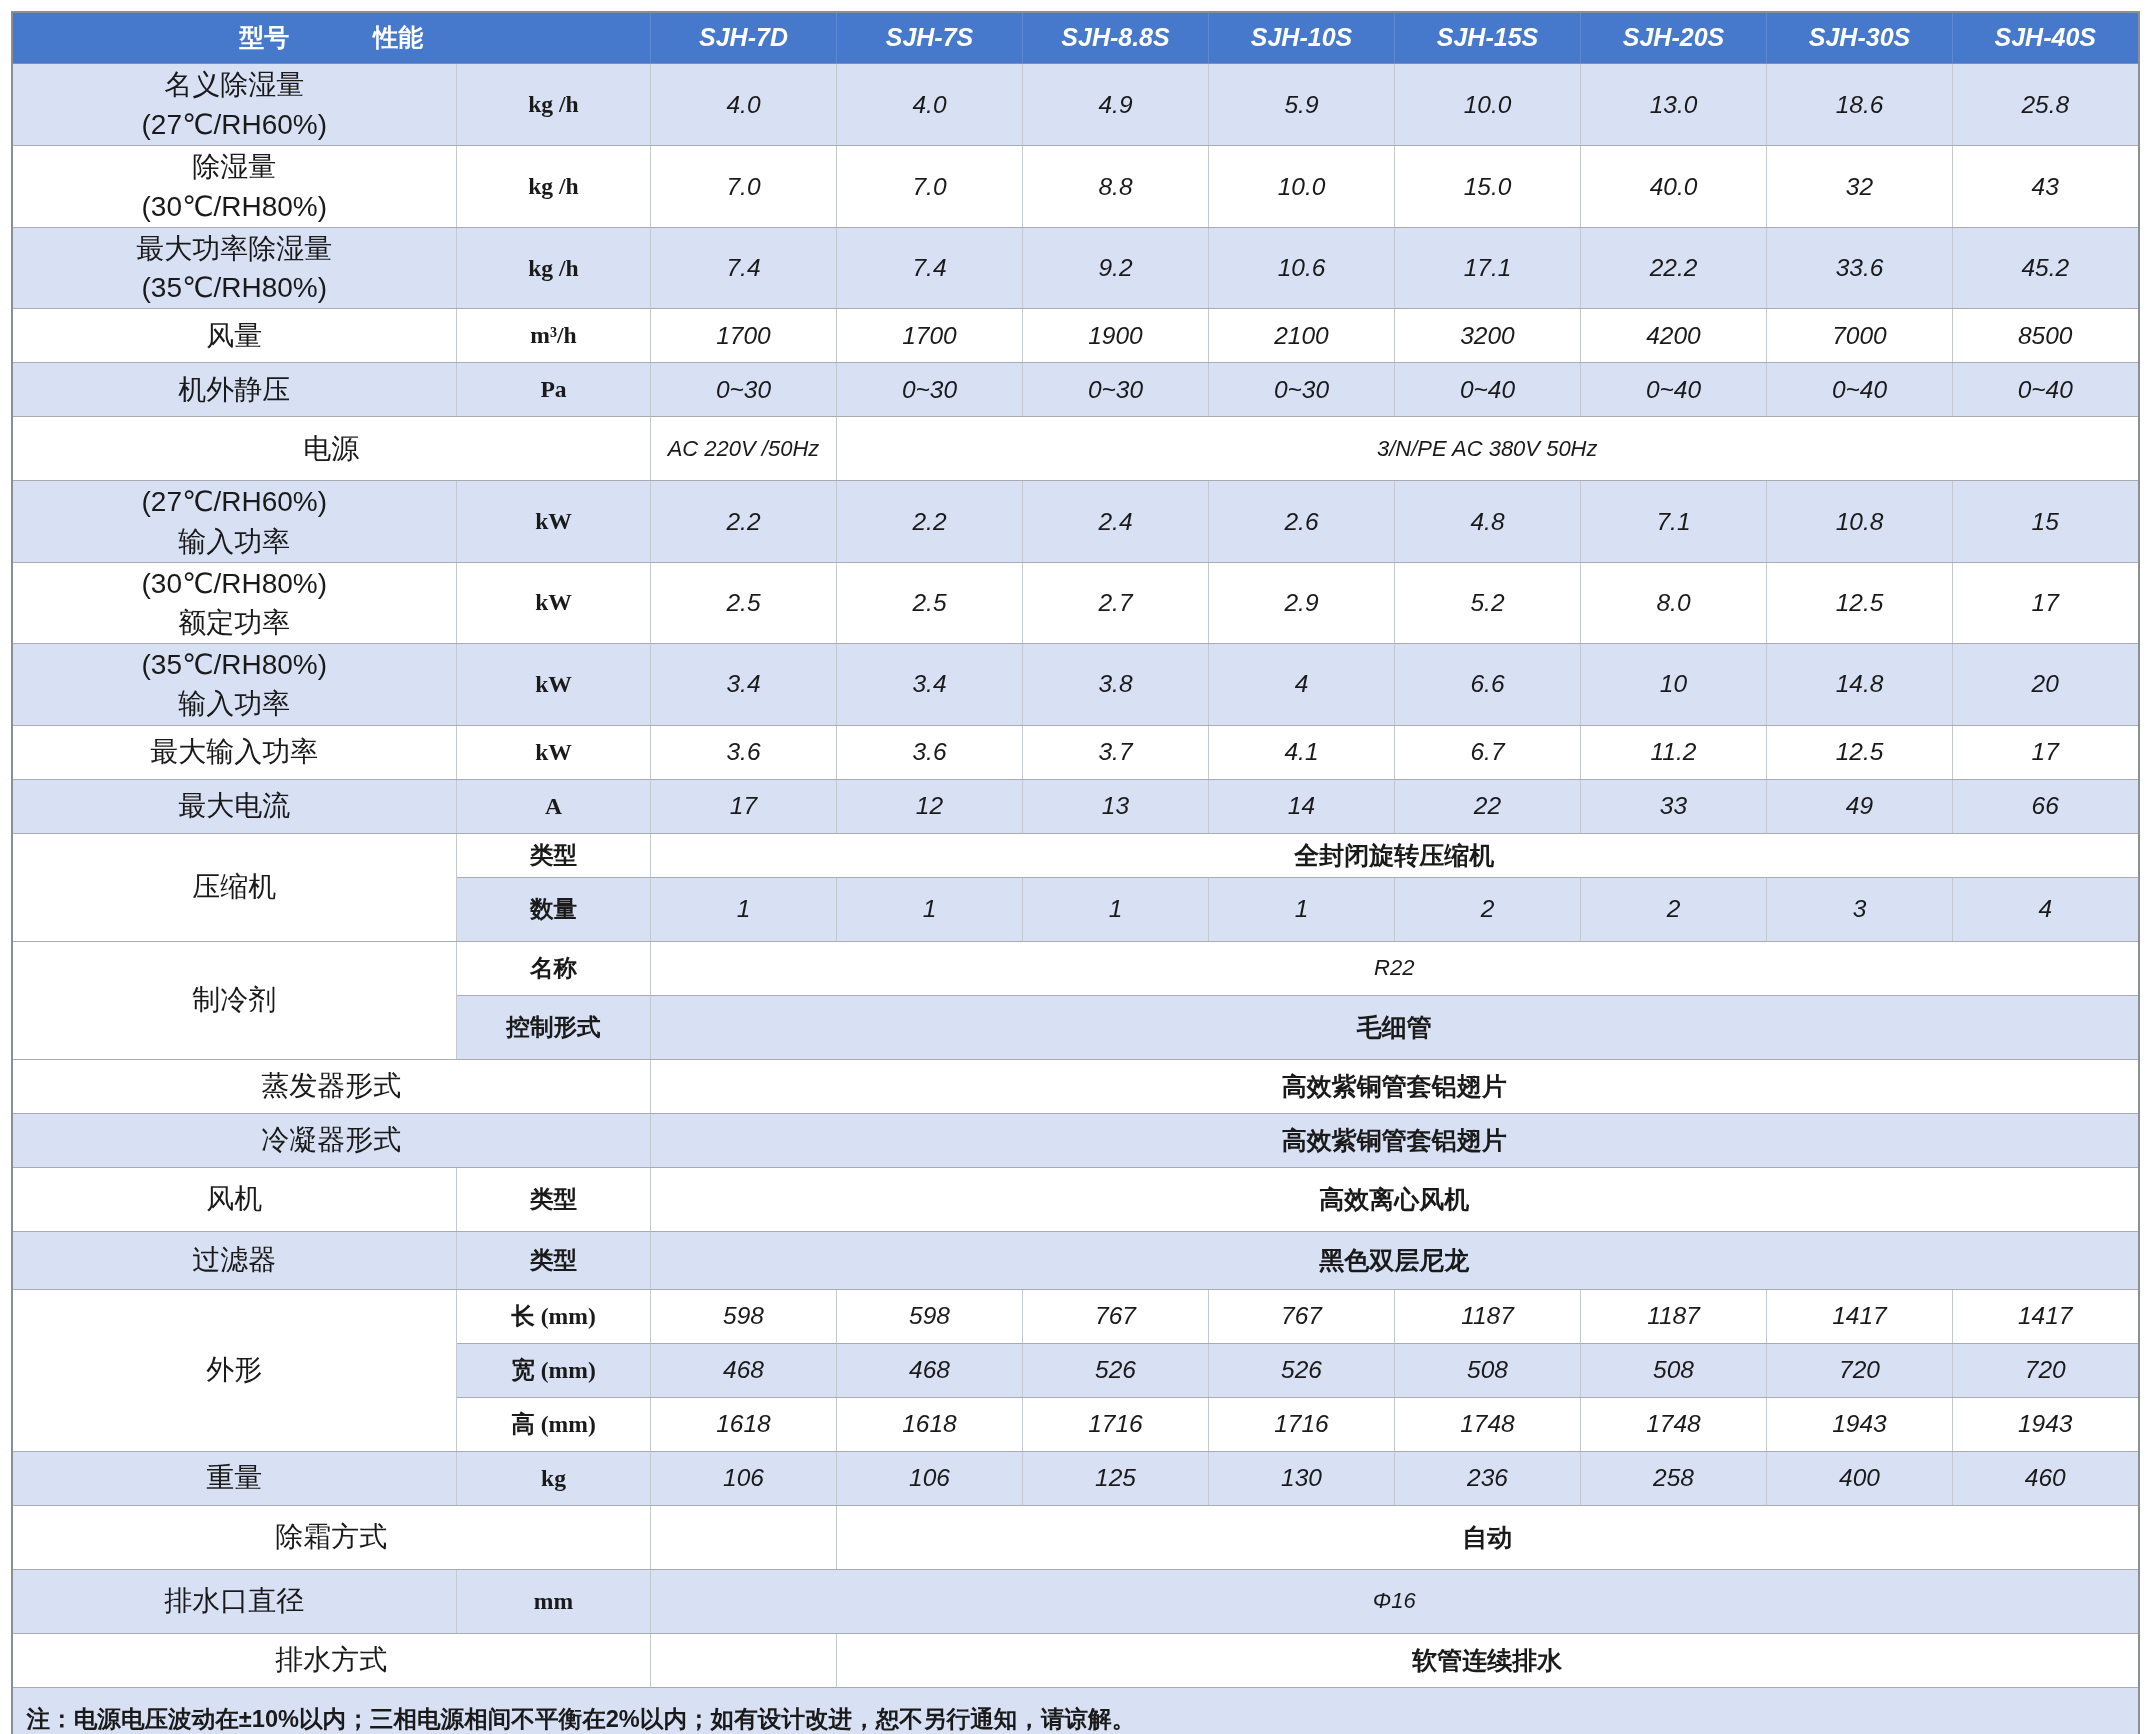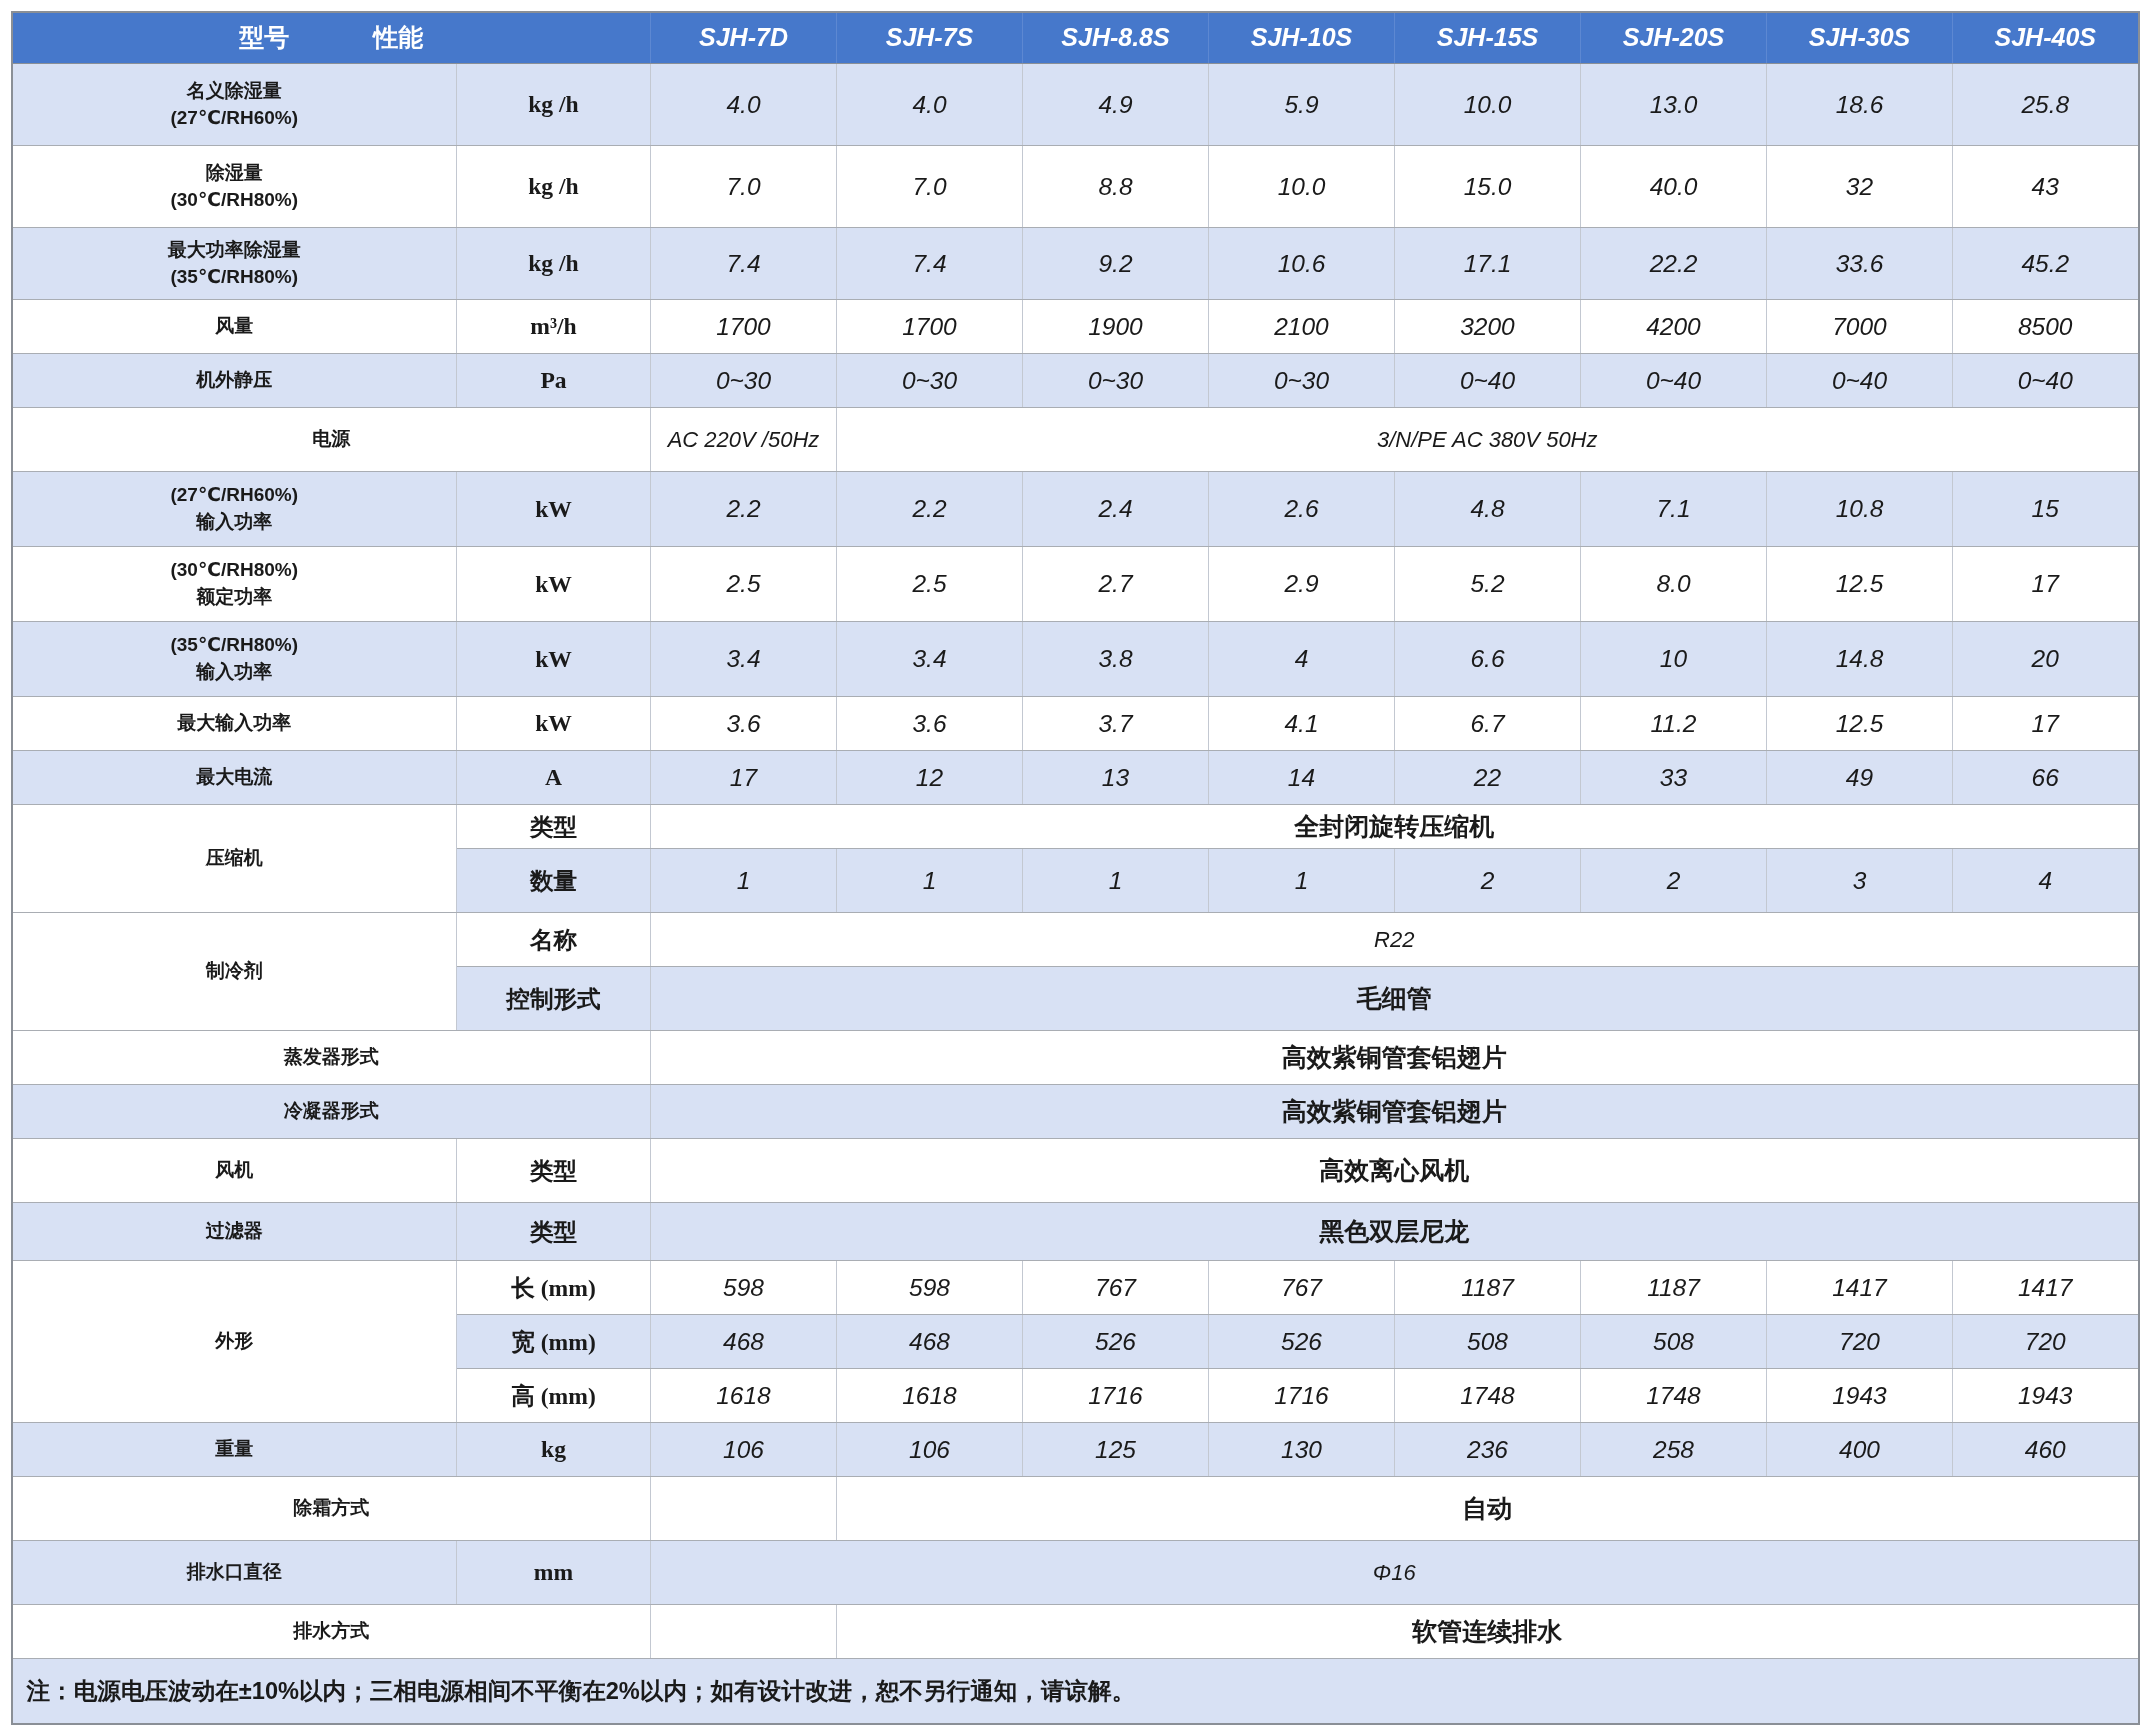--- a/index.html
+++ b/index.html
@@ -30,21 +30,21 @@
     background:#4678cb;
     color:#ffffff;
     border-left:0.9px solid #5d88d2;
     border-right:0.9px solid #5d88d2;
     border-top:1.7px solid #4678cb;
     border-bottom:1.7px solid #8a8f96;
   }
   td.corner{font-weight:bold;font-size:25px;font-family:Liberation Mono, monospace;}
   td.corner .gap{display:inline-block;width:84px;}
   td.model{font-weight:bold;font-style:italic;font-size:25px;}
-  td.lbl{font-weight:bold;font-size:19px;white-space:pre-line;line-height:1.4;}
+  td.lbl{font-weight:normal;font-size:28px;white-space:pre-line;line-height:1.4;}
   td.unit{font-weight:bold;font-size:23.6px;font-family:Liberation Serif, serif;}
   td.val{font-style:italic;font-size:24.5px;}
   td.lval{font-style:italic;font-size:22px;}
   td.cval{font-weight:bold;font-size:25px;}
   td.note{
     font-weight:bold;font-size:23.6px;text-align:left;padding-left:14px;
   }
   tr.h60{height:52px;} tr.h94{height:82px;} tr.h92{height:72px;}
   tr.h62{height:54px;} tr.h64{height:64px;} tr.h86{height:75px;}
   tr.h50{height:44px;} tr.h66{height:58px;padding-left:46px;} tr.h74{height:65px;margin-top:40px;}

